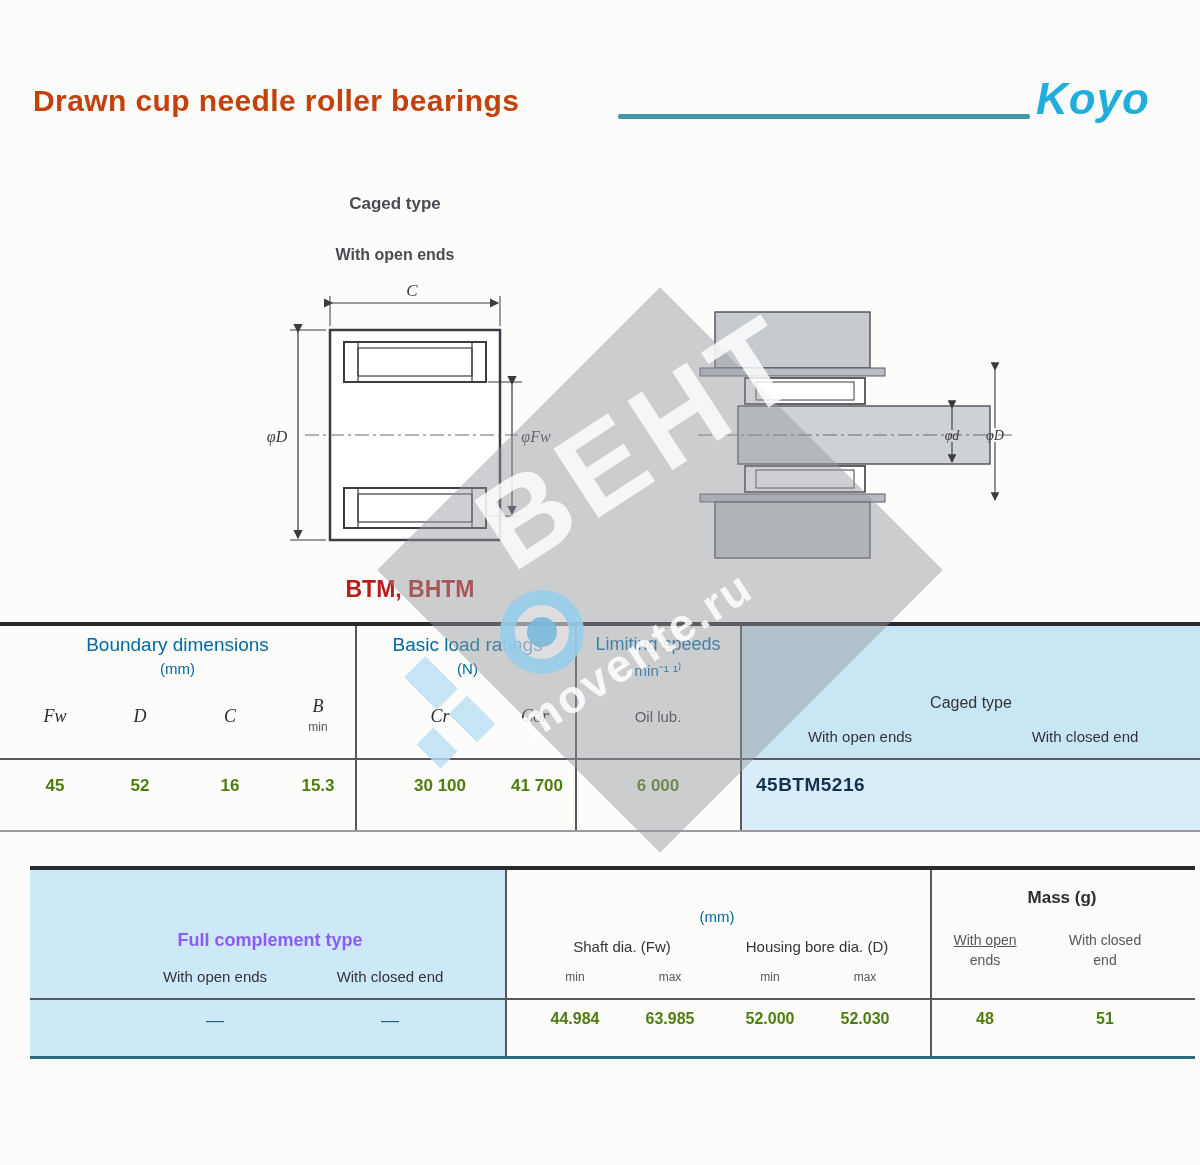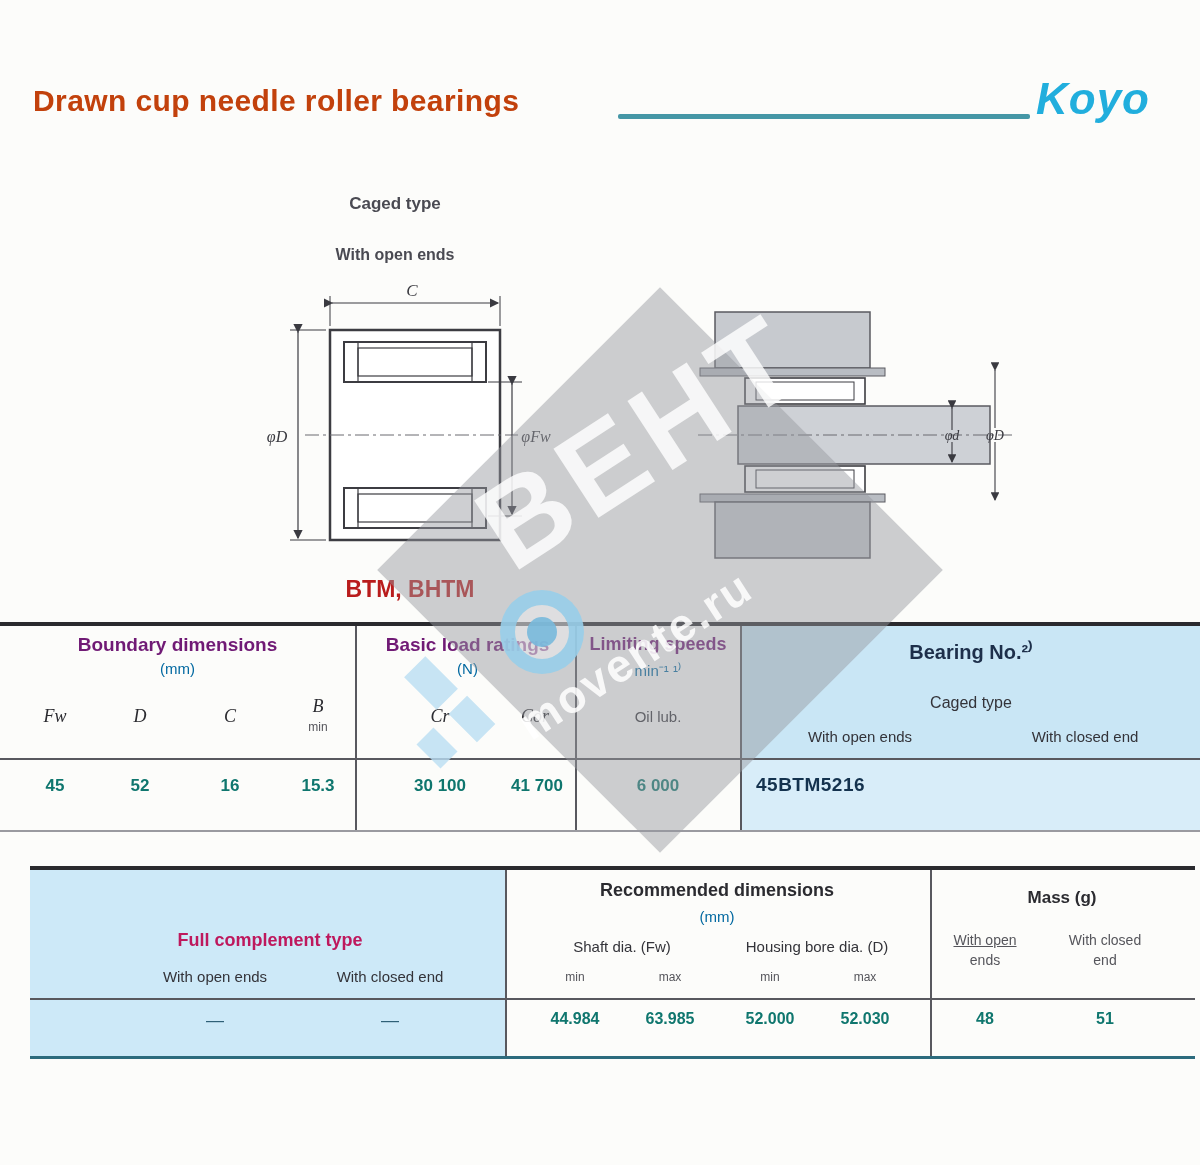--- a/index.html
+++ b/index.html
@@ -31,26 +31,26 @@
   .wm-ring { left:500px; top:590px; width:84px; height:84px; border:15px solid rgba(146,203,232,.85);
              border-radius:50%; background:rgba(255,255,255,.35); z-index:32; }
   .wm-dot  { left:527px; top:617px; width:30px; height:30px; border-radius:50%; background:rgba(120,185,220,.9); z-index:33; }
   .wm-frag { background:rgba(185,221,242,.8); transform:rotate(45deg); z-index:32; }
 
   
   .tline { background:#2a2a2e; }
   .thin  { background:#58585e; }
   .t1 { left:0; top:622px; width:1200px; height:212px; z-index:10; }
   .t2 { left:30px; top:866px; width:1165px; height:196px; z-index:10; }
-  .grp-title { font-size:19px; font-weight:700; color:#701a75; }
+  .grp-title { font-size:19px; font-weight:400; color:#0369a1; }
   .grp-unit  { font-size:15px; color:#0369a1; }
   .colsym { font-size:18px; }
   .collab { font-size:15px; color:#333339; }
   .small  { font-size:12px; color:#55555b; }
-  .dval { font-size:17px; font-weight:600; color:#0f766e; }
+  .dval { font-size:17px; font-weight:600; color:#4d7c0f; }
   .bluehdr { background:#c9e6f5; }
   .bluerow { background:#d8edf9; }
   .blueblock { background:#cde9f8; }
   .bno { font-size:19px; font-weight:700; color:#14324e; letter-spacing:.5px; }
 </style>
 </head>
 <body>
 
 <div class="page">
 
@@ -140,21 +140,20 @@
 
     <div class="abs ctr grp-title" style="left:360px; top:12px; width:215px;">Basic load ratings</div>
     <div class="abs ctr grp-unit" style="left:360px; top:38px; width:215px;">(N)</div>
     <div class="abs ctr colsym dimfont" style="left:410px; top:84px; width:60px;text-align:center;">Cr</div>
     <div class="abs ctr colsym dimfont" style="left:505px; top:84px; width:60px;">Cor</div>
 
     <div class="abs ctr grp-title" style="left:578px; top:12px; width:160px; font-size:18px;">Limiting speeds</div>
     <div class="abs ctr grp-unit" style="left:578px; top:38px; width:160px;">min⁻¹ ¹⁾</div>
     <div class="abs ctr collab" style="left:578px; top:86px; width:160px;">Oil lub.</div>
 
-    <div class="abs ctr" style="left:742px; top:16px; width:458px; font-size:20px; font-weight:700; color:#1d2f4a;">Bearing No.²⁾</div>
     <div class="abs ctr collab" style="left:742px; top:72px; width:458px; font-size:16px;">Caged type</div>
     <div class="abs ctr collab" style="left:760px; top:106px; width:200px;">With open ends</div>
     <div class="abs ctr collab" style="left:980px; top:106px; width:210px;">With closed end</div>
 
     <div class="abs ctr dval" style="left:25px; top:154px; width:60px;">45</div>
     <div class="abs ctr dval" style="left:110px; top:154px; width:60px;">52</div>
     <div class="abs ctr dval" style="left:200px; top:154px; width:60px;">16</div>
     <div class="abs ctr dval" style="left:288px; top:154px; width:60px;">15.3</div>
     <div class="abs ctr dval" style="left:398px; top:154px; width:84px;">30 100</div>
     <div class="abs ctr dval" style="left:495px; top:154px; width:84px;">41 700</div>
@@ -163,27 +162,26 @@
   </div>
 
   <div class="abs t2">
     <div class="abs blueblock" style="left:0; top:4px; width:475px; height:188px;"></div>
     <div class="abs tline" style="left:0; top:0; width:1165px; height:4px;"></div>
     <div class="abs thin" style="left:0; top:132px; width:1165px; height:2px;"></div>
     <div class="abs" style="left:0; top:190px; width:1165px; height:3px; background:#2c6b7d;"></div>
     <div class="abs thin" style="left:475px; top:4px; width:2px; height:186px;"></div>
     <div class="abs thin" style="left:900px; top:4px; width:2px; height:186px;"></div>
 
-    <div class="abs ctr" style="left:40px; top:64px; width:400px; font-size:18px; font-weight:700; color:#be185d;">Full complement type</div>
+    <div class="abs ctr" style="left:40px; top:64px; width:400px; font-size:18px; font-weight:700; color:#8b5cf6;">Full complement type</div>
     <div class="abs ctr collab" style="left:85px; top:102px; width:200px;">With open ends</div>
     <div class="abs ctr collab" style="left:260px; top:102px; width:200px;">With closed end</div>
     <div class="abs ctr" style="left:85px; top:144px; width:200px; font-size:18px; color:#2f6077;">—</div>
     <div class="abs ctr" style="left:260px; top:144px; width:200px; font-size:18px; color:#2f6077;">—</div>
 
-    <div class="abs ctr" style="left:487px; top:14px; width:400px; font-size:18px; font-weight:700;">Recommended dimensions</div>
     <div class="abs ctr grp-unit" style="left:487px; top:42px; width:400px;">(mm)</div>
     <div class="abs ctr collab" style="left:492px; top:72px; width:200px;">Shaft dia. (Fw)</div>
     <div class="abs ctr collab" style="left:687px; top:72px; width:200px;">Housing bore dia. (D)</div>
     <div class="abs ctr small" style="left:505px; top:104px; width:80px;">min</div>
     <div class="abs ctr small" style="left:600px; top:104px; width:80px;">max</div>
     <div class="abs ctr small" style="left:700px; top:104px; width:80px;">min</div>
     <div class="abs ctr small" style="left:795px; top:104px; width:80px;">max</div>
     <div class="abs ctr dval" style="left:505px; top:144px; width:80px; font-size:16px;">44.984</div>
     <div class="abs ctr dval" style="left:600px; top:144px; width:80px; font-size:16px;">63.985</div>
     <div class="abs ctr dval" style="left:700px; top:144px; width:80px; font-size:16px;">52.000</div>

